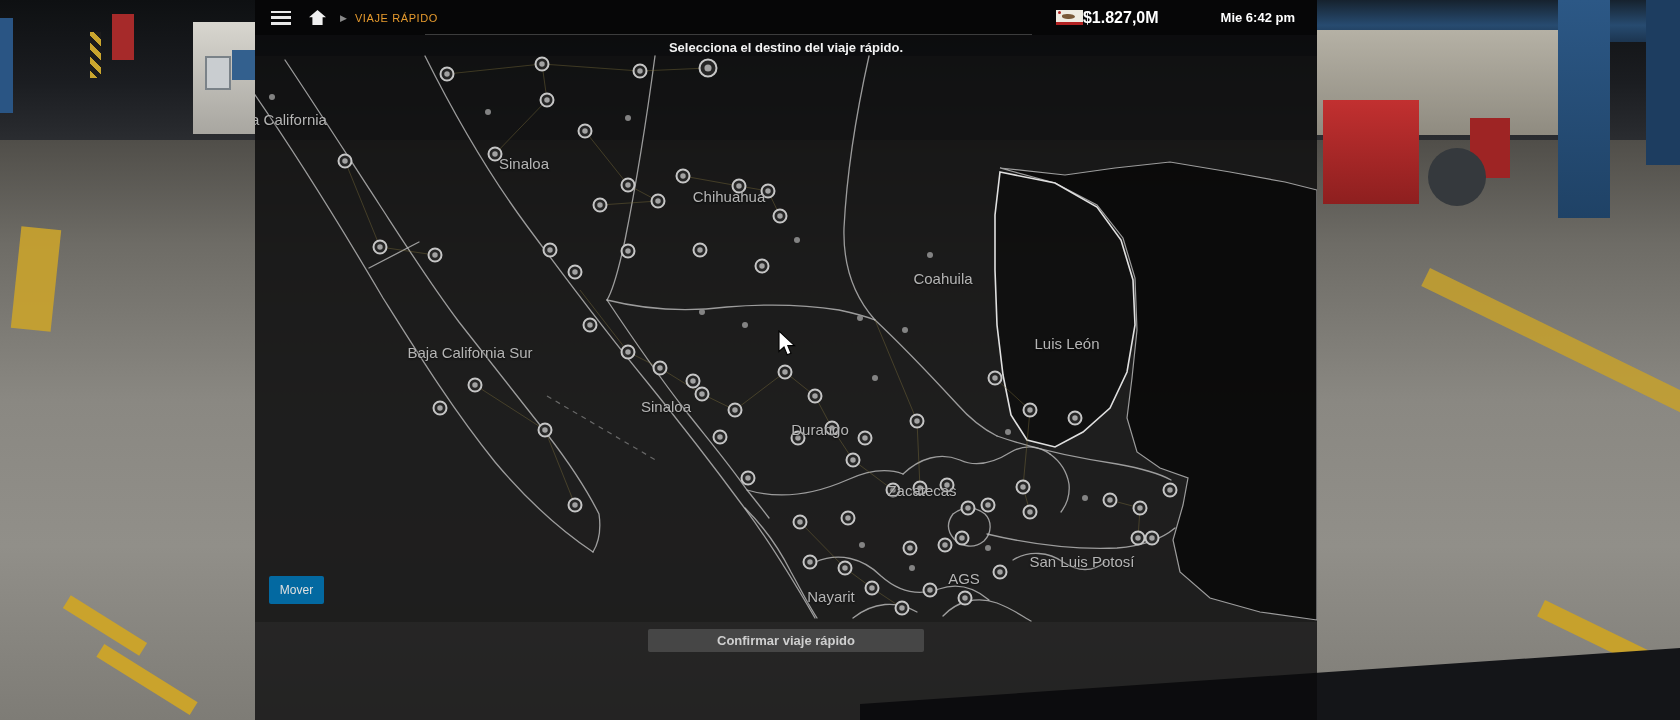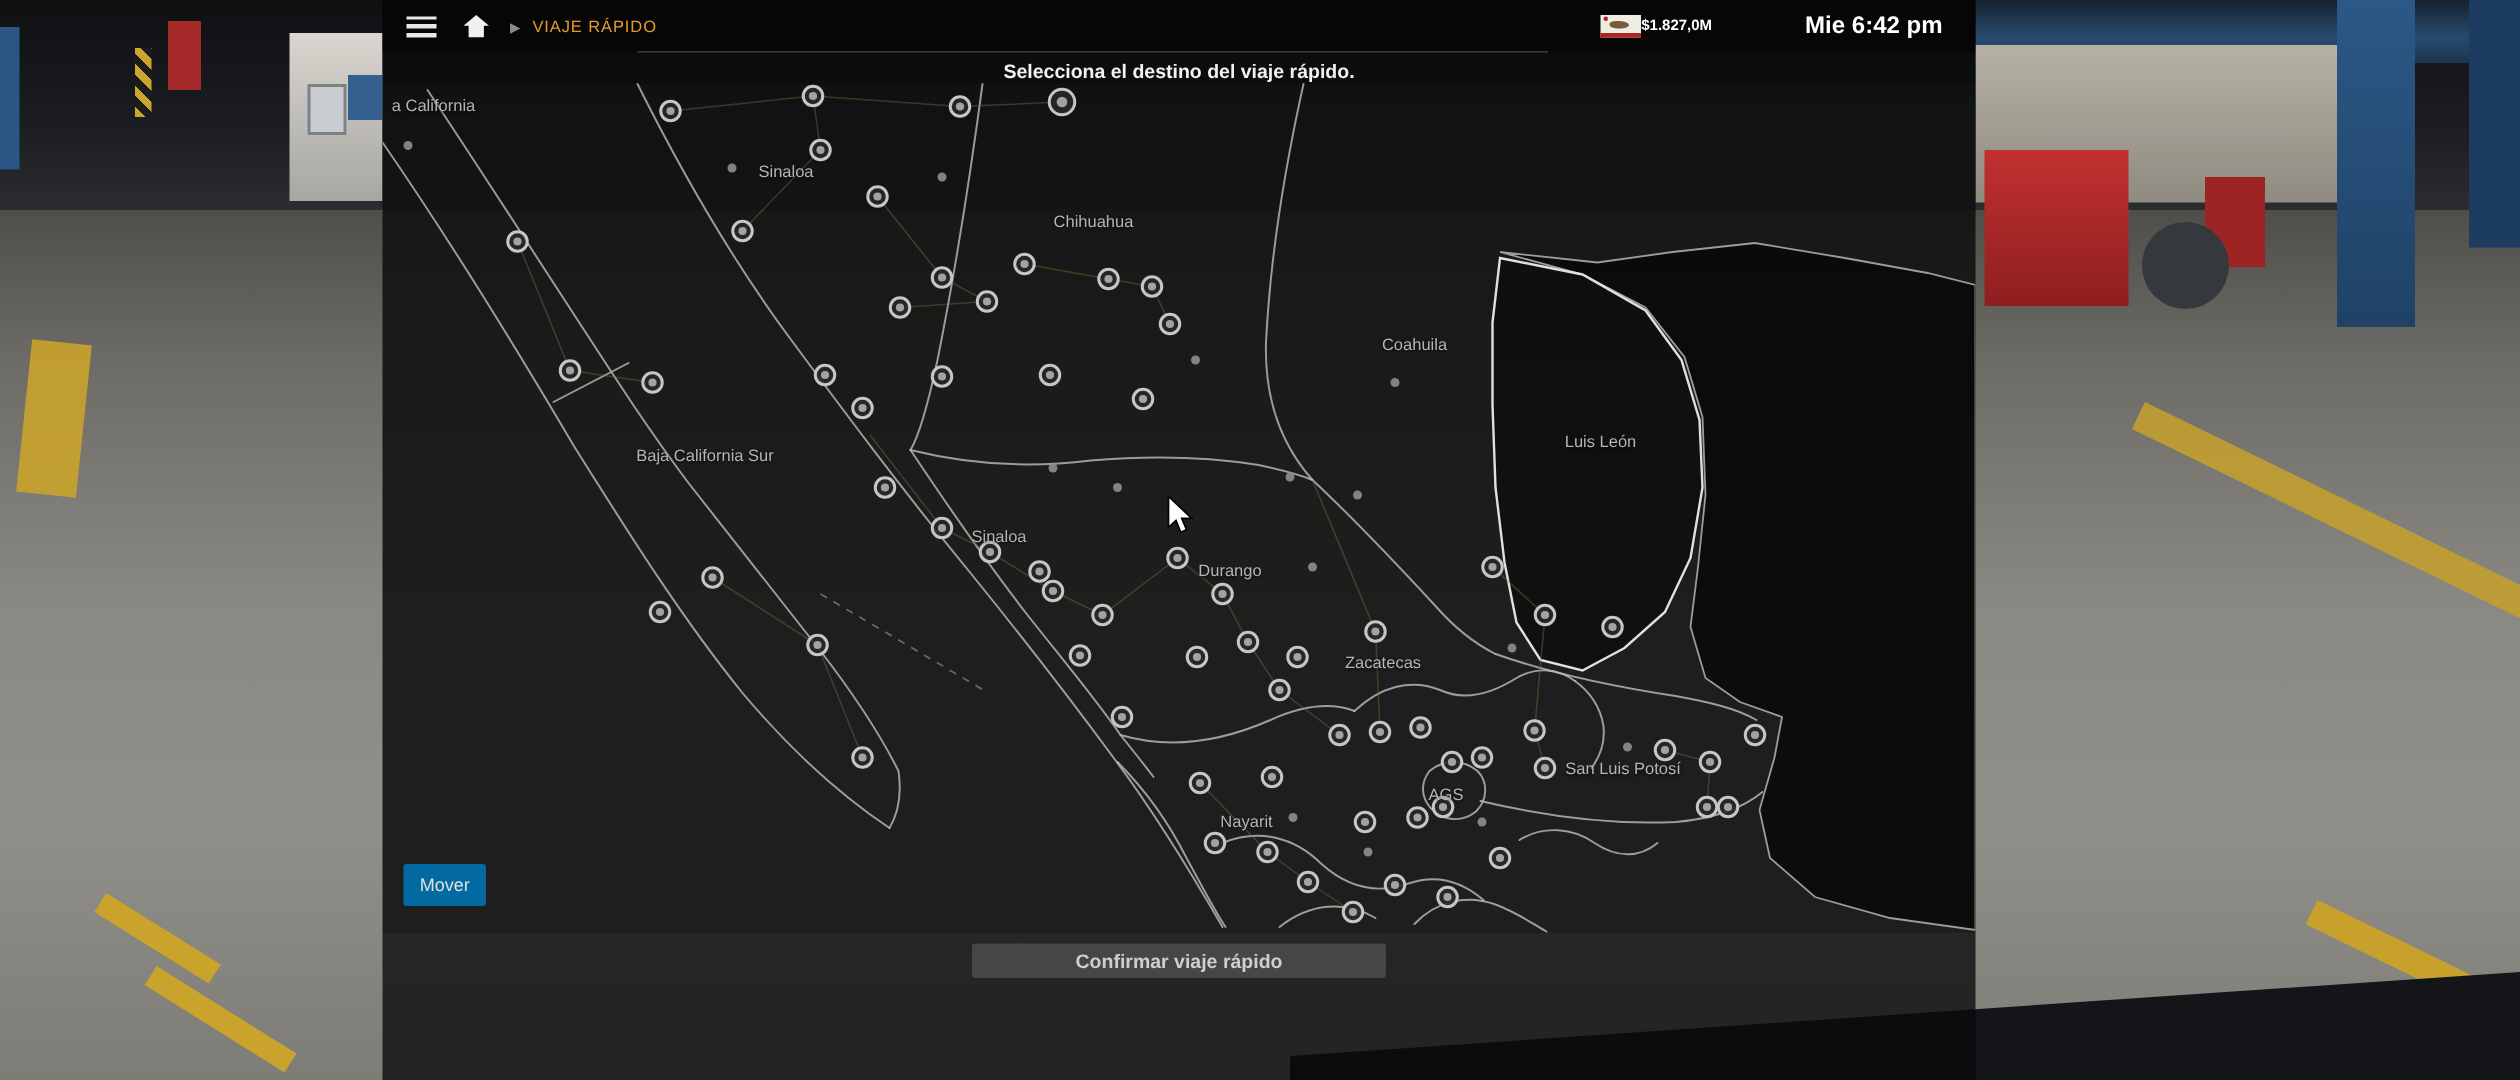--- a/index.html
+++ b/index.html
@@ -53,39 +53,39 @@
   .burger{width:20px;height:14px;display:flex;flex-direction:column;justify-content:space-between;cursor:pointer;}
   .burger i{display:block;height:2.5px;background:#e8e8e8;}
   .home-btn{margin-left:18px;display:flex;align-items:center;cursor:pointer;}
   .crumb-chevron{margin-left:14px;color:#8a8a8a;font-size:9px;}
   .crumb{margin-left:8px;color:#e79b2e;font-size:11px;font-weight:normal;letter-spacing:.6px;}
   .topbar-right{margin-left:auto;display:flex;align-items:center;}
   .flag{width:27px;height:15px;background:#efece2;position:relative;}
   .flag .stripe{position:absolute;bottom:0;left:0;right:0;height:3.5px;background:#b22222;}
   .flag .star{position:absolute;top:1px;left:2px;width:3px;height:3px;background:#b22222;border-radius:50%;}
   .flag .bear{position:absolute;top:4px;left:6px;width:13px;height:5px;background:#7a5a38;border-radius:40% 60% 50% 50%;}
-  .money{color:#ffffff;font-size:10px;font-weight:bold;}
-  .time{margin-left:62px;margin-right:6px;color:#ffffff;font-size:16px;font-weight:bold;}
+  .money{color:#ffffff;font-size:16px;font-weight:bold;}
+  .time{margin-left:62px;margin-right:6px;color:#ffffff;font-size:13px;font-weight:bold;}
   .instruction{position:absolute;top:40px;left:0;width:100%;text-align:center;
     color:#f2f2f2;font-size:13px;font-weight:bold;z-index:7;}
   
   svg.map{position:absolute;inset:0;z-index:6;}
   .map-tint{fill:rgba(22,22,22,0.5);}
   .st-border{fill:none;stroke:#bdbdbd;stroke-width:1.3;opacity:.8;stroke-linejoin:round;stroke-linecap:round;}
   .dark-region{fill:rgba(8,8,8,0.8);stroke:#9c9c9c;stroke-width:1.2;}
   .nl-region{fill:rgba(14,14,14,0.85);stroke:#e0e0e0;stroke-width:1.6;}
   .road{fill:none;stroke:#8a7a40;stroke-width:1;opacity:.38;}
   .ferry{fill:none;stroke:#9a9a9a;stroke-width:1.2;stroke-dasharray:5 5;opacity:.6;}
   .town{fill:#8f8f8f;opacity:.9;}
   .city-outer{fill:rgba(40,40,40,0.9);stroke:#c6c6c6;stroke-width:2;}
   .city-inner{fill:#a2a2a2;}
   .city{cursor:pointer;}
   #state-labels{position:absolute;inset:0;z-index:7;pointer-events:none;}
   .state-label{position:absolute;transform:translate(-50%,-50%);color:#b5b5b5;
-    font-size:11px;white-space:nowrap;text-shadow:0 1px 2px rgba(0,0,0,.7);}
+    font-size:15px;white-space:nowrap;text-shadow:0 1px 2px rgba(0,0,0,.7);margin-top:48px;}
   
   .mover-btn{position:absolute;left:14px;top:576px;width:55px;height:28px;z-index:9;
     background:#0369a1;color:#e0e0e0;font-size:12px;border:none;border-radius:2px;
     font-family:"Liberation Sans",sans-serif;cursor:pointer;}
   .confirm-btn{position:absolute;left:50%;transform:translateX(-50%);top:629px;
     width:276px;height:23px;z-index:9;background:rgba(140,140,140,0.32);
     color:#cfcfcf;font-size:13px;font-weight:bold;border:none;border-radius:2px;
     font-family:"Liberation Sans",sans-serif;cursor:pointer;}
   .cursor{position:absolute;left:778px;top:330px;z-index:50;pointer-events:none;}
 </style>

